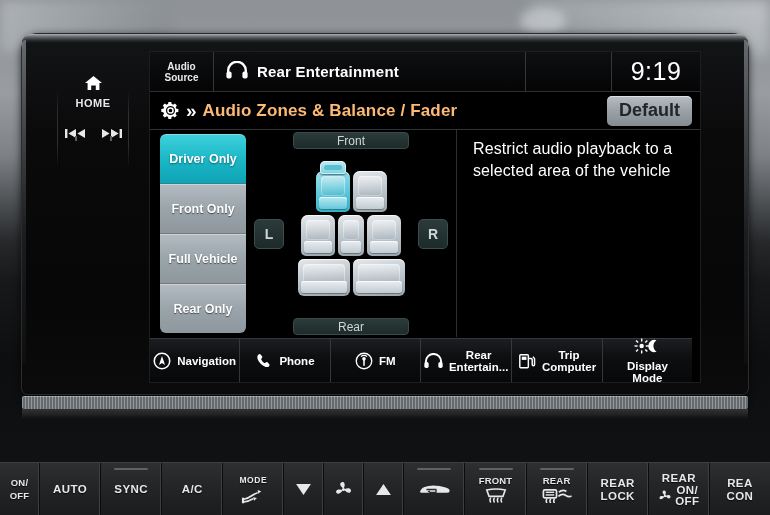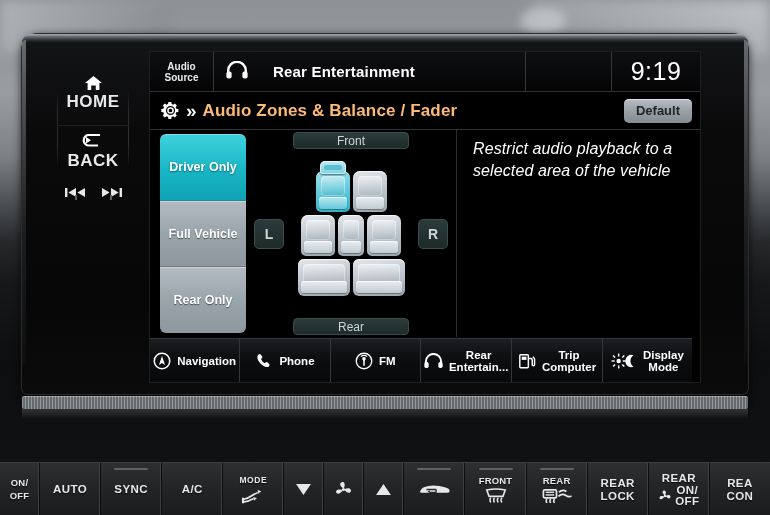--- a/index.html
+++ b/index.html
@@ -85,21 +85,21 @@
   }
   .hk-btn {
     position: relative;
     width: 72px;
     margin: 0 auto;
     text-align: center;
     color: #e8e9eb;
     padding: 7px 0 6px;
   }
   .hk-btn .hk-label {
-    font-size: 17px;
+    font-size: 11px;
     letter-spacing: .5px;
     font-weight: 600;
     line-height: 12px;
     text-shadow: 0 1px 1px #000;
     text-align: right;
   }
   .hk-icon { display: block; height: 17px; margin-bottom: 1px; }
   .hk-icon svg { display: block; margin: 0 auto; }
 
   #hk-home { margin-top: 12px; }
@@ -200,21 +200,21 @@
     font-size: 10px;
     line-height: 11px;
     font-weight: 600;
     border-right: 1px solid #34383c;
     text-align: center;
   }
   .sb-now {
     flex: 1;
     display: flex;
     align-items: center;
-    gap: 25px;
+    gap: 9px;
     padding-left: 12px;
     color: #fff;
     font-size: 15px;
     font-weight: 600;
     letter-spacing: .2px;
     border-right: 1px solid #34383c;
   }
   .sb-mid { width: 86px; border-right: 1px solid #34383c; }
   .sb-clock {
     width: 88px;
@@ -243,21 +243,21 @@
   .tb-title {
     color: #fdba74;
     font-size: 17px;
     font-weight: 600;
     letter-spacing: .15px;
     flex: 1;
   }
   .tb-default {
     background: linear-gradient(180deg, #b7bdc2 0%, #9aa1a7 48%, #848b91 100%);
     color: #20262b;
-    font-size: 13px;
+    font-size: 18px;
     font-weight: 600;
     padding: 4px 12px 5px;
     border-radius: 5px;
     box-shadow: inset 0 1px 0 rgba(255,255,255,.55), 0 1px 2px rgba(0,0,0,.7);
   }
 
   
   .body {
     position: relative;
     height: 207px;
@@ -396,21 +396,20 @@
     border-radius: 3px;
     background: #49b6c9;
     opacity: .8;
   }
 
   
   .descpanel {
     flex: 1;
     border-left: 1px solid #2b2e32;
     padding: 8px 10px 13px 16px;
-    font-style: italic;
   }
   .desc-text {
     color: #fff;
     font-size: 16px;
     font-weight: 500;
     line-height: 22px;
     letter-spacing: .1px;
   }
 
   
@@ -427,21 +426,21 @@
     display: flex;
     align-items: center;
     justify-content: center;
     gap: 6px;
     color: #fff;
     font-size: 11.5px;
     font-weight: 600;
     border-right: 1px solid #34383c;
     padding: 0 3px;
   }
-  .src-btn:last-child { border-right: none; }
+  .src-btn:last-child { border-right: none; flex-direction: column; }
   .src-btn .src-ico { flex: 0 0 auto; display: flex; align-items: center; }
   .src-btn .src-lbl { text-align: center; line-height: 12px; }
 
   
   .trim {
     position: absolute;
     left: 22px; top: 396px;
     width: 726px; height: 13px;
     background:
       repeating-linear-gradient(90deg, #9ea3a7 0px, #9ea3a7 1px, #6d7276 1px, #6d7276 3px),
@@ -521,29 +520,20 @@
 
       <div class="hk-btn" id="hk-home">
         <span class="hk-icon">
           <svg width="19" height="16" viewBox="0 0 19 16">
             <path d="M9.5 1 L18 8 H15.4 V15 H11.8 V10.4 H7.2 V15 H3.6 V8 H1 Z" fill="#fff"></path>
           </svg>
         </span>
         <span class="hk-label">HOME</span>
       </div>
 
-      <div class="hk-btn" id="hk-back">
-        <span class="hk-icon">
-          <svg width="22" height="15" viewBox="0 0 22 15">
-            <path d="M18 2 H7 A4.2 4.2 0 0 0 7 10.4 H16 L16 12.6 H7 A6.4 6.4 0 0 1 7 -0.2 H18 Z" fill="#fff"></path>
-            <path d="M9 6.3 L4 3 L4 9.6 Z" fill="#fff"></path>
-          </svg>
-        </span>
-        <span class="hk-label">BACK</span>
-      </div>
 
 
       <div class="seek-row">
         <div class="seek-btn">
           <span>
             <svg width="22" height="9" viewBox="0 0 22 9">
               <rect x="0" y="0" width="2.4" height="9" fill="#e6e8ea"></rect>
               <path d="M11 0 L11 9 L3.4 4.5 Z" fill="#e6e8ea"></path>
               <path d="M20 0 L20 9 L12.4 4.5 Z" fill="#e6e8ea"></path>
             </svg>
@@ -594,20 +584,23 @@
         <span class="tb-chev">»</span>
         <span class="tb-title">Audio Zones &amp; Balance / Fader</span>
         <span class="tb-default">Default</span>
       </div>
 
       <div class="body">
 
         <div class="zonelist">
           <div class="zone-btn active">
             <span>Driver Only</span>
+          </div>
+          <div class="zone-btn">
+            <span>Front Only</span>
           </div>
           <div class="zone-btn">
             <span>Full Vehicle</span>
           </div>
           <div class="zone-btn">
             <span>Rear Only</span>
           </div>
         </div>
 
         <div class="seatmap">

